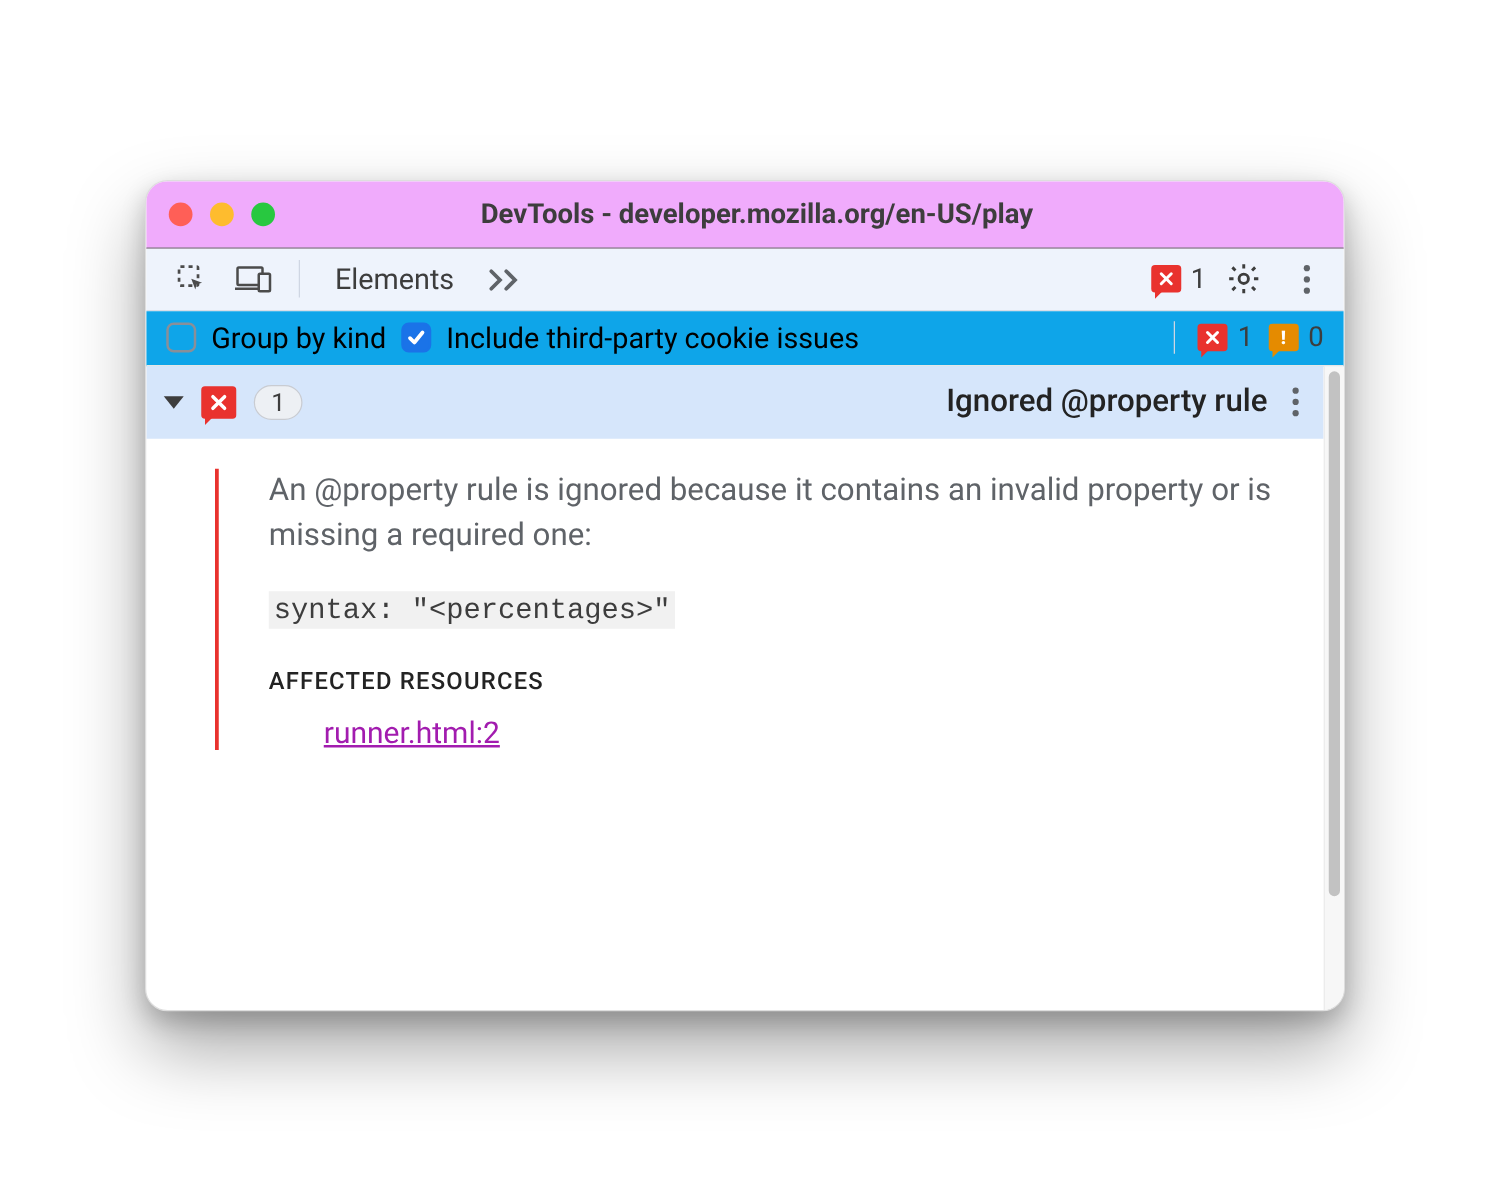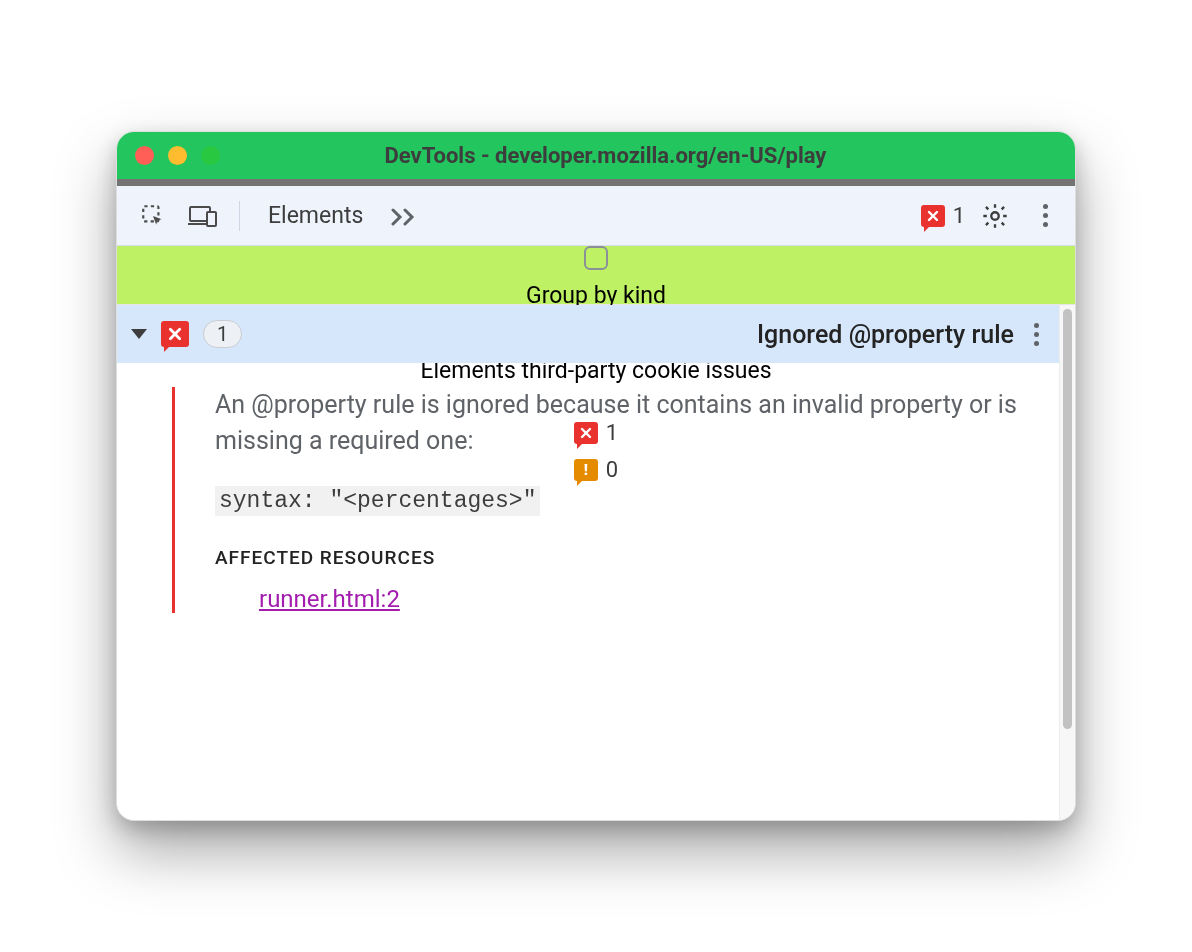--- a/index.html
+++ b/index.html
@@ -16,38 +16,38 @@
   .window {
     width: 960px;
     border-radius: 18px;
     background: #fff;
     box-shadow: 0 30px 60px rgba(0,0,0,0.35), 0 8px 20px rgba(0,0,0,0.2);
     overflow: hidden;
     border: 1px solid #dedede;
   }
   .titlebar {
     height: 54px;
-    background: #22c55e;
+    background: #f0abfc;
     display: flex;
     align-items: center;
     padding: 0 18px;
-    border-bottom: 7px solid #737373;
+    border-bottom: 1px solid #737373;
   }
   .traffic { display: flex; gap: 14px; }
   .dot { width: 19px; height: 19px; border-radius: 50%; }
   .dot.close { background: #ff5f57; }
   .dot.min   { background: #febc2e; }
   .dot.max   { background: #28c840; }
   .titlebar-title {
     flex: 1; text-align: center; font-weight: 700; font-size: 22px; color: #3d3d3d;
   }
   .titlebar-spacer { width: 66px; }
 
   .tabbar {
-    height: 60px;
+    height: 50px;
     background: #eef3fc;
     display: flex;
     align-items: center;
     padding: 0 10px 0 16px;
     gap: 10px;
     border-bottom: 1px solid #d7dde7;
   }
   .iconbtn {
     width: 40px; height: 40px;
     display: flex; align-items: center; justify-content: center;
@@ -105,29 +105,28 @@
     content:"";
     position:absolute;
     left:3px; bottom:-5px;
     width:0; height:0;
     border-top: 6px solid #e58b00;
     border-right: 6px solid transparent;
   }
   .badge-count { font-size: 22px; color: #3d3d3d; margin-left: 4px; }
 
   .filterbar {
-    height: 59px;
-    background: #bef264;
+    height: 44px;
+    background: #0ea5e9;
     border-bottom: 1px solid #e6e6e6;
     display: flex;
     align-items: center;
     padding: 0 16px;
     gap: 12px;
     font-size: 23px;
-    flex-direction: column;
   }
   .checkbox {
     width: 24px; height: 24px; border-radius: 6px;
     border: 2px solid #8a8f98;
     display: flex; align-items: center; justify-content: center;
     flex-shrink: 0;
   }
   .checkbox.checked {
     background: #1a73e8; border-color: #1a73e8;
   }
@@ -297,21 +296,21 @@
   </div>
 
   <div class="filterbar">
     <div class="checkbox"></div>
     <span>Group by kind</span>
     <div class="checkbox checked">
       <svg width="16" height="16" viewBox="0 0 16 16" fill="none" stroke="#fff" stroke-width="3" stroke-linecap="round" stroke-linejoin="round">
         <polyline points="3,8.5 6.5,12 13,4"></polyline>
       </svg>
     </div>
-    <span>Elements third-party cookie issues</span>
+    <span>Include third-party cookie issues</span>
     <div class="filterbar-spacer"></div>
     <div class="vdiv" style="height:26px;"></div>
     <div style="display:flex;align-items:center;gap:4px;">
       <div class="badge-red">
         <svg width="12" height="12" viewBox="0 0 12 12" stroke="#fff" stroke-width="2.4" stroke-linecap="round">
           <line x1="2" y1="2" x2="10" y2="10"></line>
             <line x1="10" y1="2" x2="2" y2="10"></line>
         </svg>
       </div>
       <span class="badge-count">1</span>

